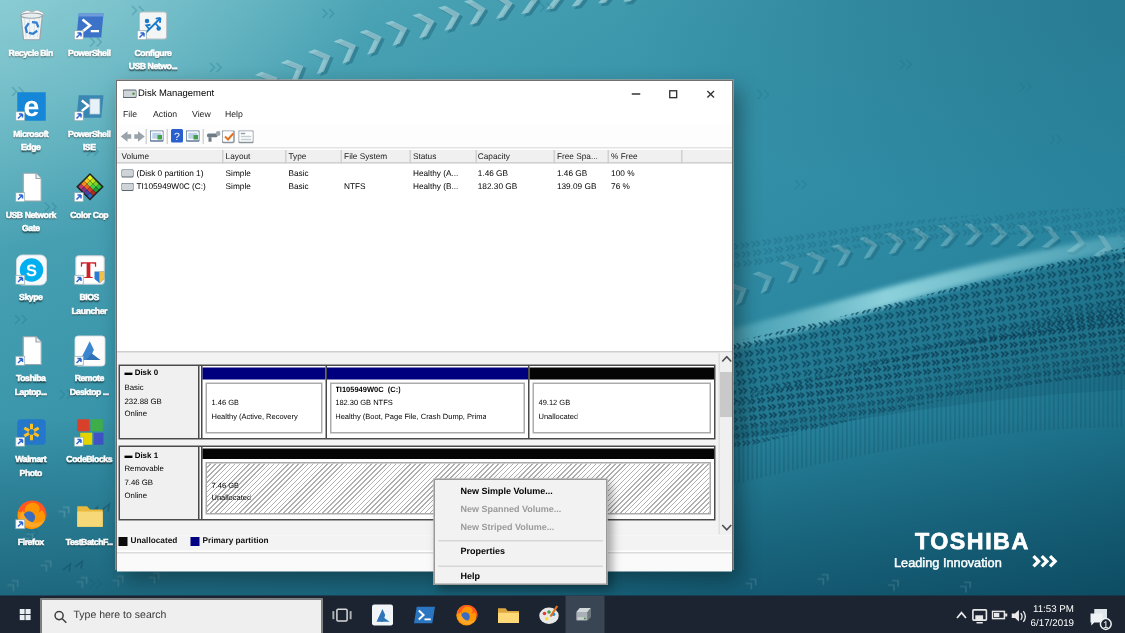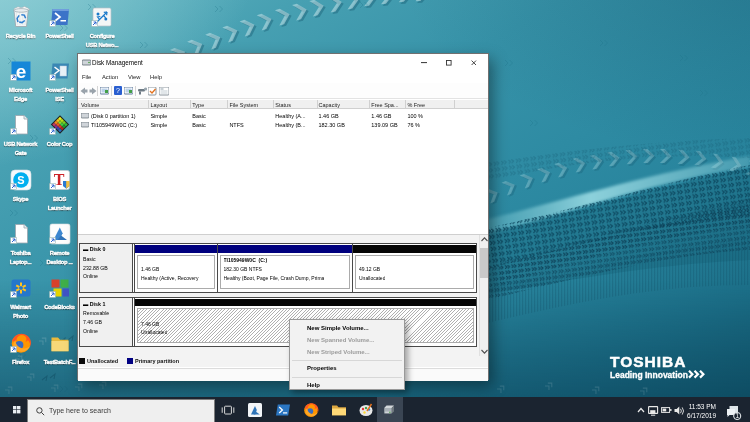--- a/index.html
+++ b/index.html
@@ -277,21 +277,21 @@
  <path d="M42,380 l5,-4 l-1,5 M50,378 l5,-4 l-1,5"></path>
  <path d="M95,373 l5,-4 l-1,5 M103,371 l5,-4 l-1,5"></path>
  <path d="M180,380 l5,-4 l-1,5 M188,378 l5,-4 l-1,5"></path>
  <path d="M320,382 l5,-4 l-1,5 M328,380 l5,-4 l-1,5"></path>
  <path d="M60,342 l5,-4 l-1,5 M68,340 l5,-4 l-1,5"></path>
 </g>
 <rect x="0" y="280" width="750" height="142" fill="url(#deep)"></rect>
 </svg>
 
 <div class="abs" style="left:610px;top:352.5px;width:140px;color:#fff;font-weight:bold;font-size:15.5px;letter-spacing:1px;-webkit-text-stroke:0.5px #fff">TOSHIBA</div>
-<div class="abs" style="left:610px;top:369.5px;width:140px;color:#fff;font-weight:bold;font-size:8.5px;-webkit-text-stroke:0.3px #fff">Leading Innovation</div>
+<div class="abs" style="left:596px;top:369.5px;width:140px;color:#fff;font-weight:normal;font-size:8.5px;-webkit-text-stroke:0.3px #fff">Leading Innovation</div>
 <svg class="abs" style="left:688px;top:370px" width="18" height="9">
       <g stroke="#fff" stroke-width="2.2" fill="none">
         <path d="M1,0.8 l3.4,3.4 l-3.4,3.4"></path>
         <path d="M6.5,0.8 l3.4,3.4 l-3.4,3.4"></path>
         <path d="M12,0.8 l3.4,3.4 l-3.4,3.4"></path>
       </g>
     </svg>
 </div>
 
 <div id="icons">

